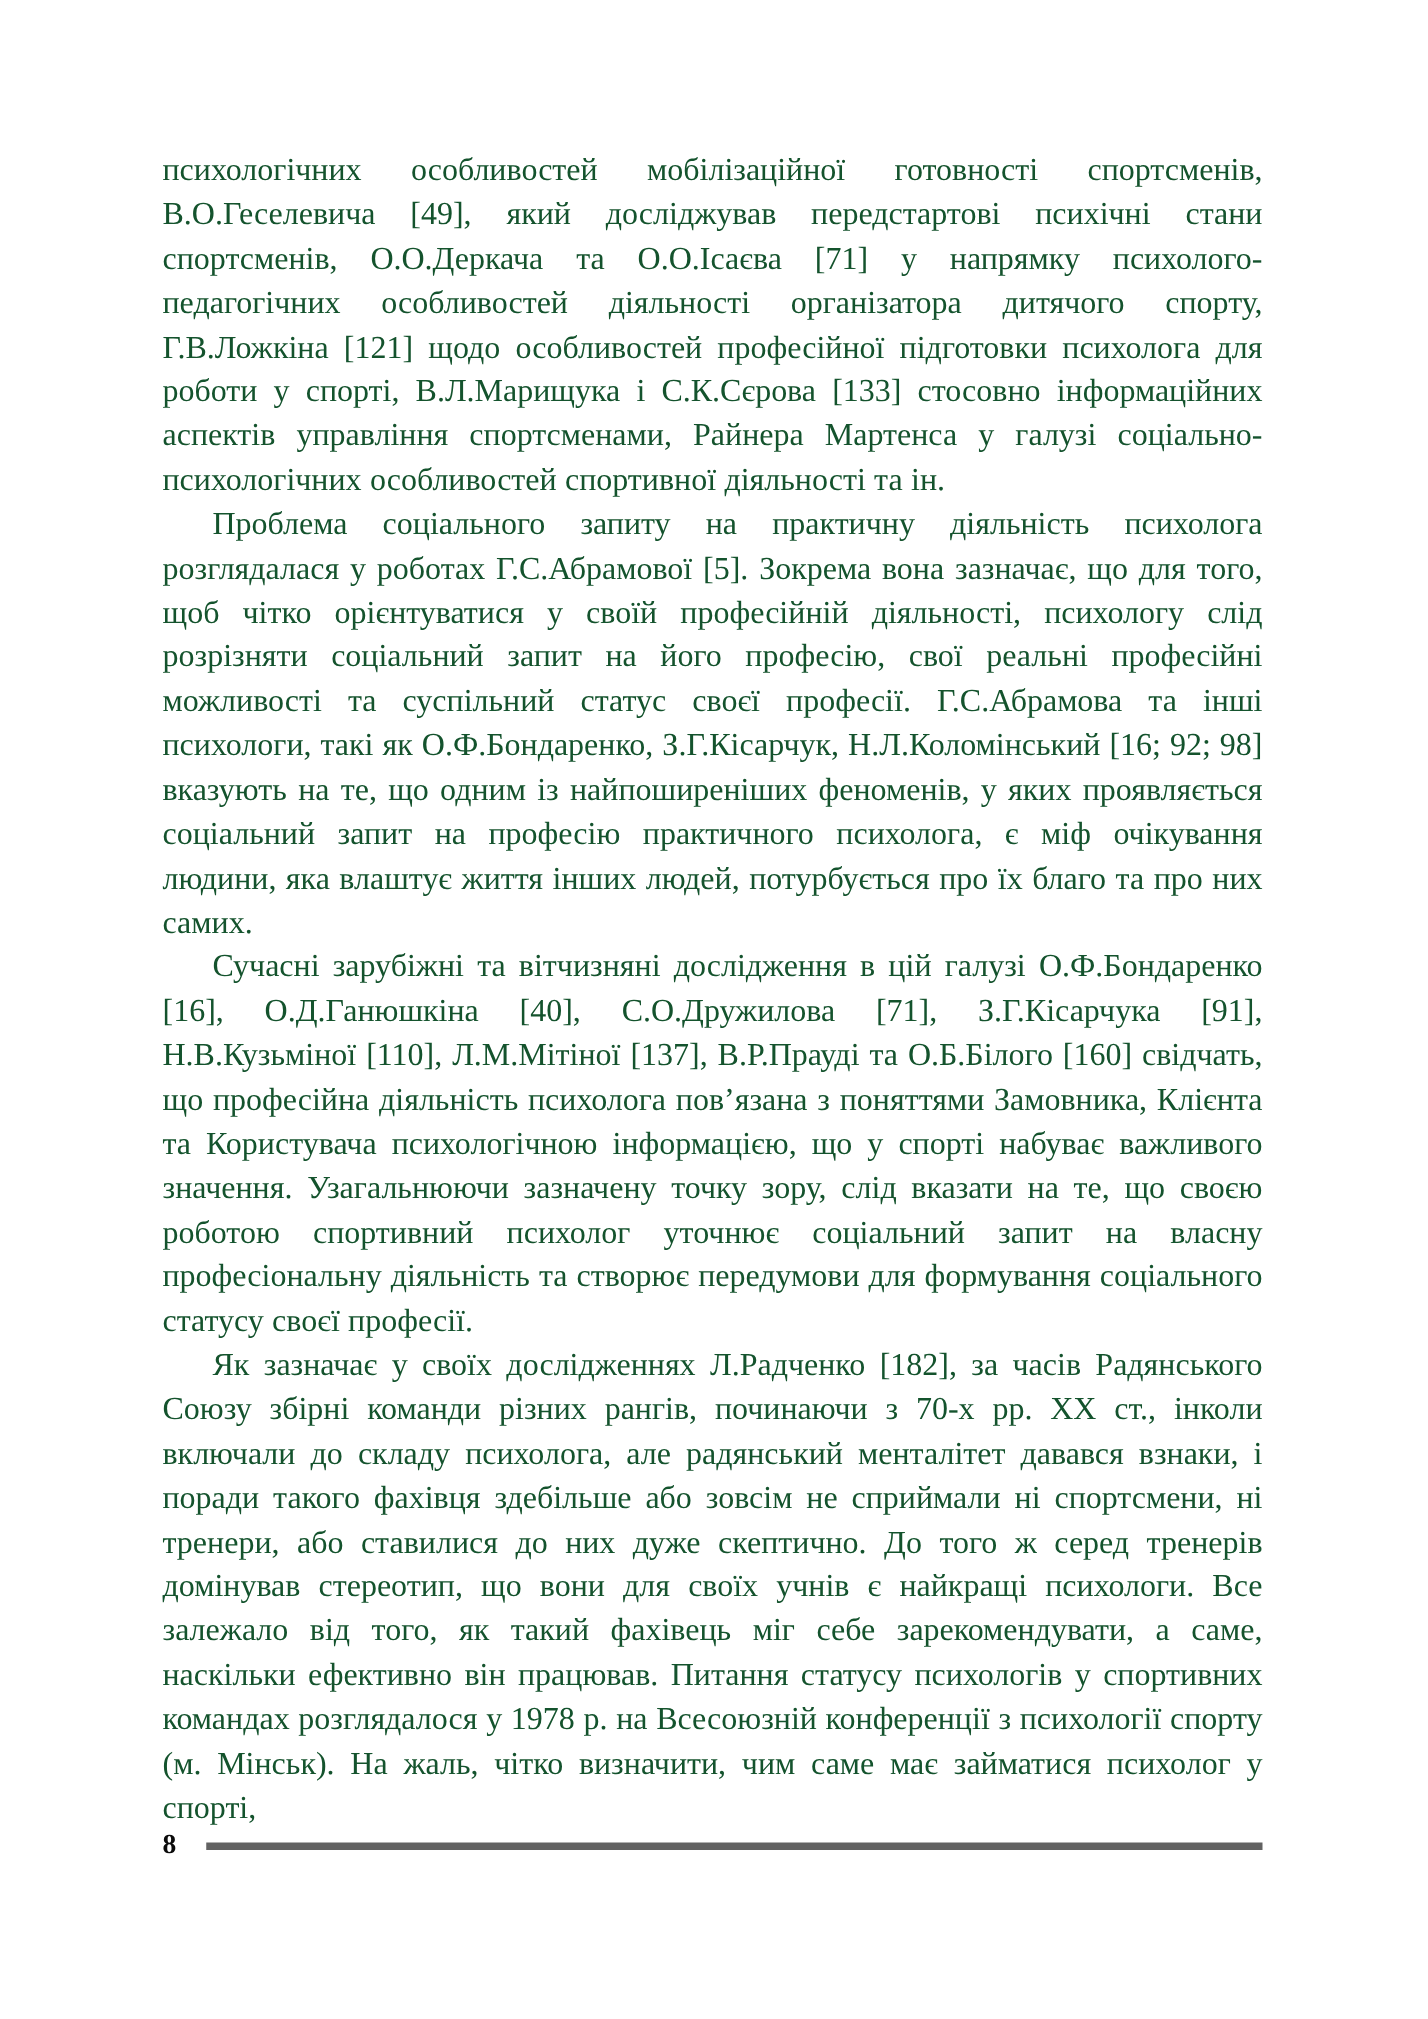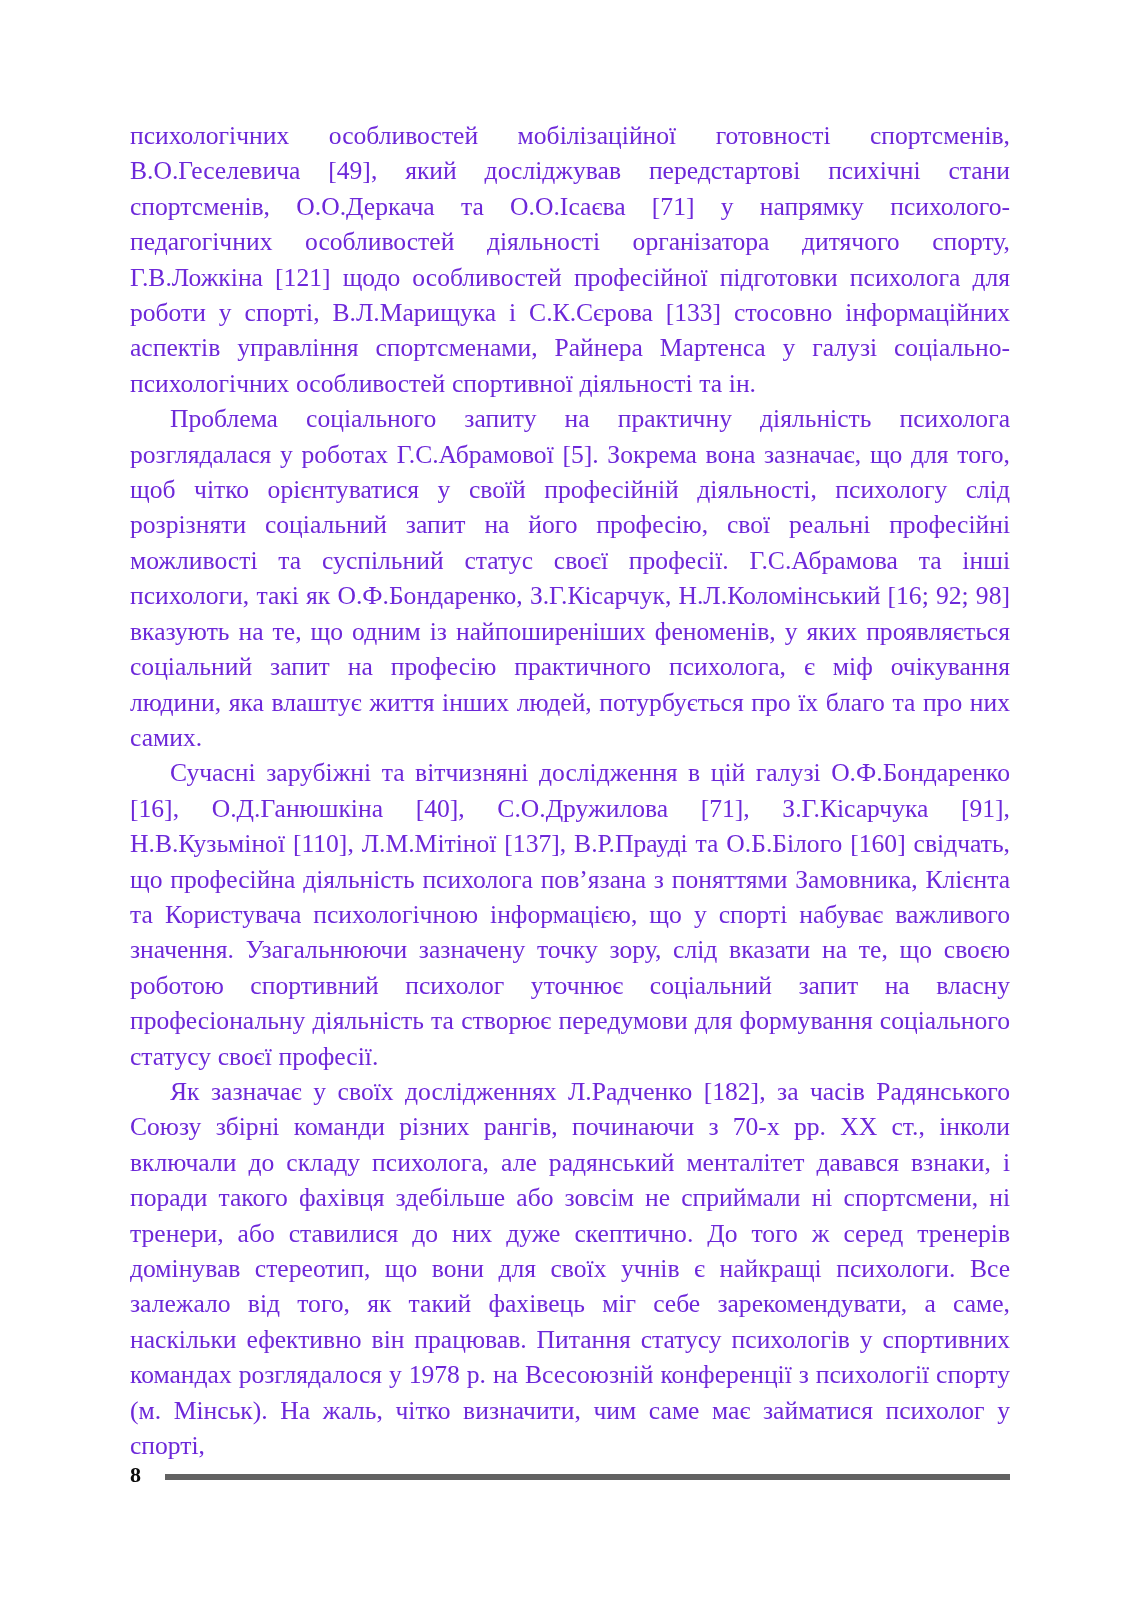--- a/index.html
+++ b/index.html
@@ -23,21 +23,21 @@
     left: 130px;
     top: 118px;
     width: 880px;
   }
 
   .para {
     margin: 0;
     font-family: "Liberation Serif", "DejaVu Serif", serif;
     font-size: 25.6px;
     line-height: 35.4px;
-    color: #6d28d9;
+    color: #14532d;
     text-align: justify;
     text-indent: 40px;
     hyphens: manual;
     -webkit-hyphens: manual;
     word-spacing: 0.01em;
   }
 
   .para.first {
     text-indent: 0;
   }

